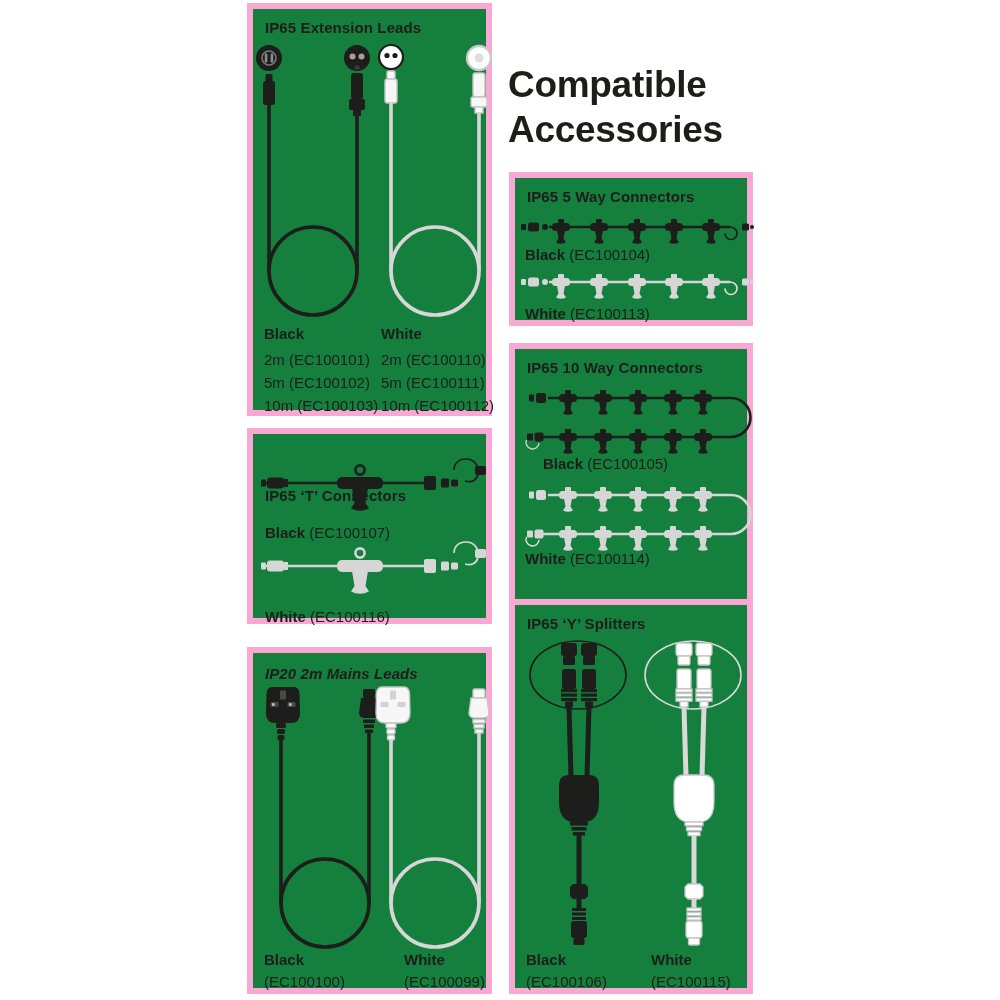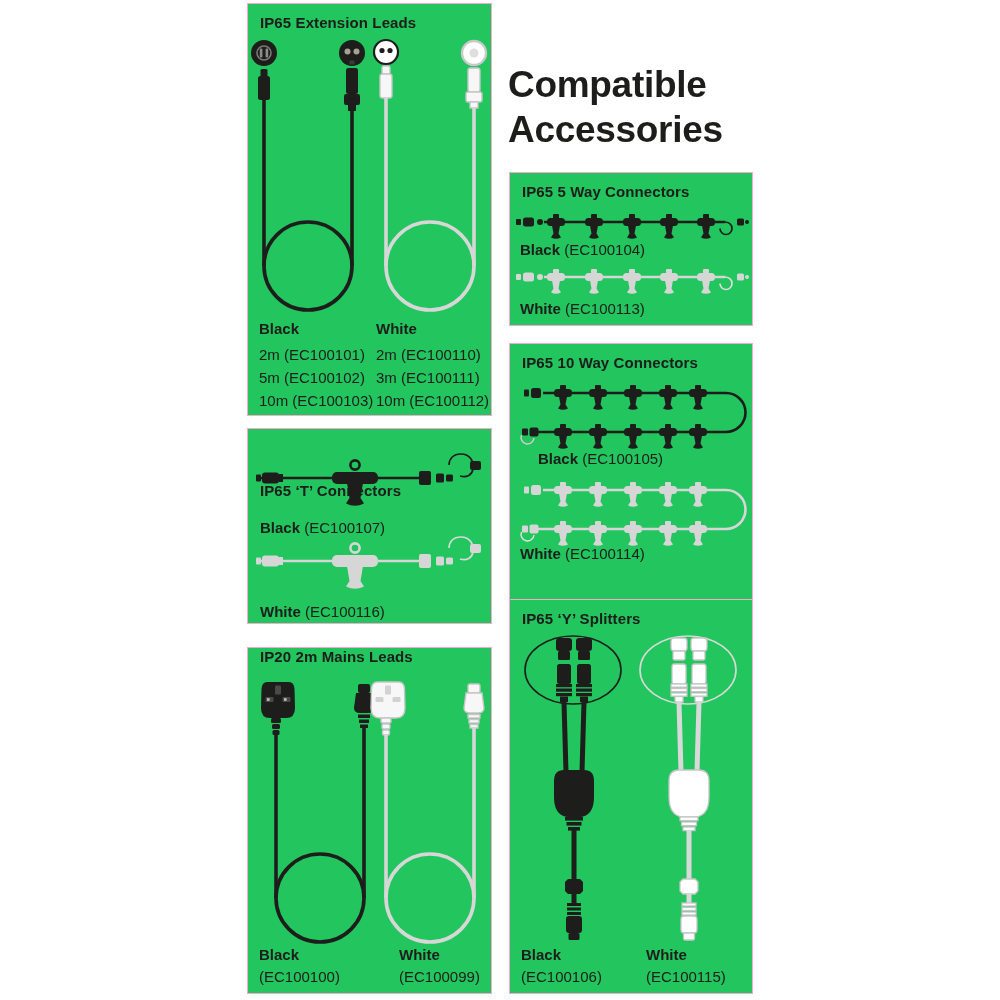--- a/index.html
+++ b/index.html
@@ -1,18 +1,18 @@
 <!DOCTYPE html>
 <html><head>
 <meta charset="utf-8">
 <style>
   html,body{margin:0;padding:0;background:#ffffff;}
   #canvas{position:relative;width:1000px;height:1000px;background:#fff;overflow:hidden;
           font-family:"Liberation Sans", sans-serif;color:#1d1d1b;}
-  .box{position:absolute;border:1px solid #f9a8d4;background:#22c55e;box-sizing:border-box;}
+  .box{position:absolute;border:6px solid #f9a8d4;background:#15803d;box-sizing:border-box;}
   .box-title{position:absolute;left:12px;top:10px;font-size:15px;font-weight:700;letter-spacing:.1px;white-space:nowrap;}
   .illus{position:absolute;left:0;top:0;}
   .plabel{position:absolute;font-size:15px;line-height:22px;white-space:nowrap;}
   .plabel b{font-weight:700;}
   .plist{position:absolute;font-size:15px;line-height:23px;white-space:nowrap;}
   .heading{position:absolute;font-size:37px;font-weight:700;line-height:45px;letter-spacing:-.3px;margin-top:24px;}
   
   .k{fill:#1d1d1b;}
   .w{fill:#d6d6d6;}
   .lk{stroke:#1d1d1b;stroke-width:2.6;fill:none;}
@@ -86,21 +86,21 @@
     <div class="box-title">IP65 Extension Leads</div>
     <div class="plabel" style="left:11px;top:314px;"><b>Black</b></div>
     <div class="plabel" style="left:128px;top:314px;"><b>White</b></div>
     <div class="plist" style="left:11px;top:339px;">
       <div>2m (EC100101)</div>
       <div>5m (EC100102)</div>
       <div>10m (EC100103)</div>
     </div>
     <div class="plist" style="left:128px;top:339px;">
       <div>2m (EC100110)</div>
-      <div>3m (EC100111)</div>
+      <div>5m (EC100111)</div>
       <div>10m (EC100112)</div>
     </div>
   </div>
 
   <div class="box" style="left:247px;top:428px;width:245px;height:196px;">
     <svg class="illus" width="243" height="194" viewBox="0 0 243 194">
       <g>
         <line x1="8" y1="49" x2="176" y2="49" class="lk"></line>
         <rect x="8" y="45.5" width="5" height="7" rx="1" class="k"></rect>
         <rect x="14" y="43.5" width="17" height="11" rx="3" class="k"></rect>
@@ -170,21 +170,21 @@
       <circle cx="182" cy="250" r="44" class="cw"></circle>
       <g>
         <rect x="220" y="36" width="12" height="9" rx="2" class="wsf"></rect>
         <path d="M218,45 L234,45 L236,60 Q236,65 230,65 L222,65 Q216,65 216,60 Z" class="wsf"></path>
         <rect x="220" y="66.5" width="12" height="3.5" class="wsf"></rect>
         <rect x="221" y="71.5" width="10" height="3.5" class="wsf"></rect>
         <rect x="222" y="76.5" width="8" height="3.5" class="wsf"></rect>
       </g>
       <line x1="226" y1="80" x2="226" y2="250" class="cw"></line>
     </svg>
-    <div class="box-title" style="top:0;">IP20 2m Mains Leads</div>
+    <div class="box-title" style="top:12px;font-style:italic;">IP20 2m Mains Leads</div>
     <div class="plabel" style="left:11px;top:296px;">
       <div><b>Black</b></div>
       <div>(EC100100)</div>
     </div>
     <div class="plabel" style="left:151px;top:296px;">
       <div><b>White</b></div>
       <div>(EC100099)</div>
     </div>
   </div>
 

